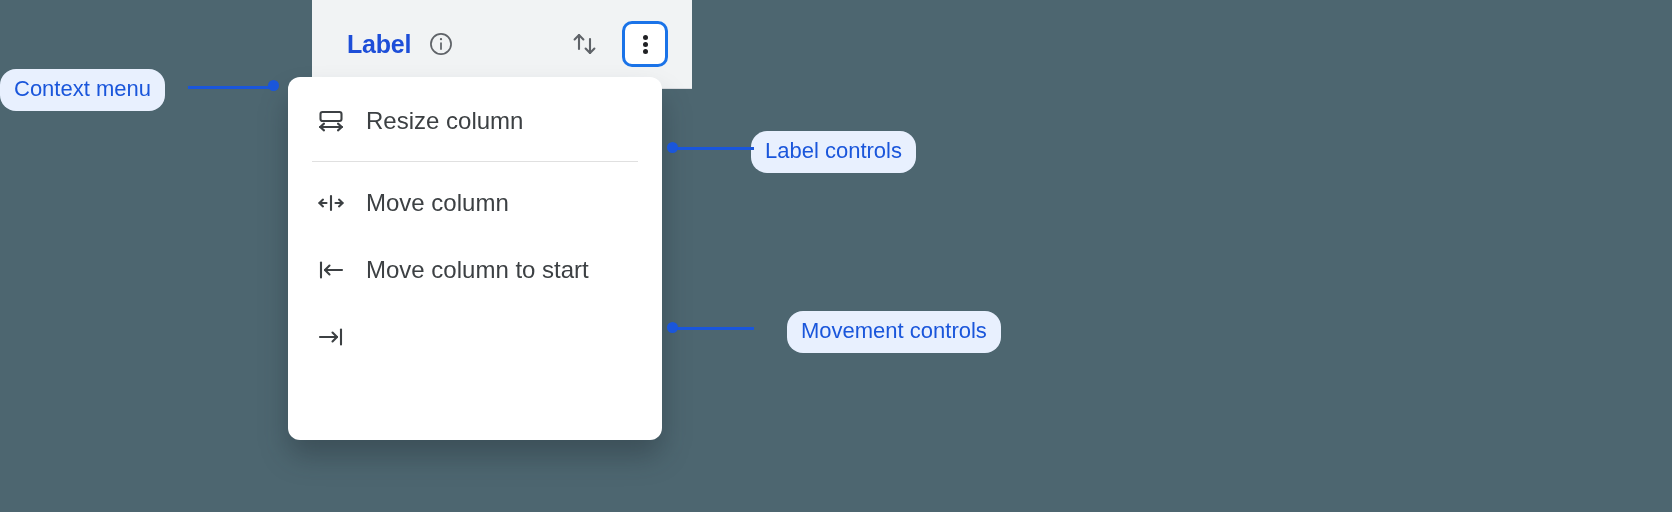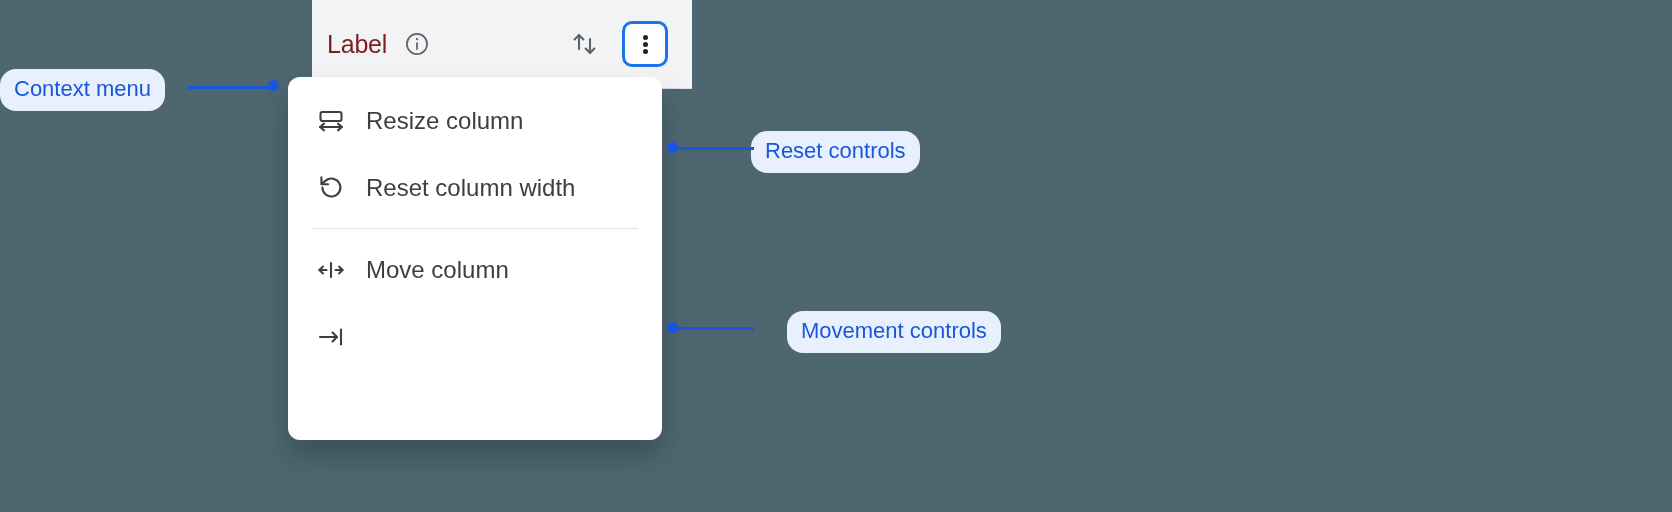--- a/index.html
+++ b/index.html
@@ -23,23 +23,23 @@
     width: 380px;
     height: 89px;
     background: #f1f3f4;
     box-sizing: border-box;
     display: flex;
     align-items: center;
     border-bottom: 1px solid #dadce0;
   }
   #header-label {
     font-size: 25px;
-    font-weight: normal;
-    color: #7f1d1d;
-    margin-left: 15px;
+    font-weight: bold;
+    color: #1d4ed8;
+    margin-left: 35px;
     letter-spacing: -0.2px;
   }
   #info-icon {
     margin-left: 17px;
     display: flex;
     align-items: center;
   }
   #header-spacer { flex: 1; }
   #sort-icon {
     display: flex;
@@ -197,61 +197,62 @@
       <svg width="30" height="30" viewBox="0 0 30 30" fill="none" stroke="#3c4043" stroke-width="2.1" stroke-linecap="round" stroke-linejoin="round">
         <rect x="4.5" y="6" width="21" height="9" rx="2"></rect>
         <path d="M4 21 H26"></path>
         <path d="M8 17.6 L4.2 21 L8 24.4"></path>
         <path d="M22 17.6 L25.8 21 L22 24.4"></path>
       </svg>
     </span>
     <span class="menu-label">Resize column</span>
   </div>
 
-  <div class="menu-item">
-    <span class="menu-icon">
-      <svg width="30" height="30" viewBox="0 0 30 30" fill="none" stroke="#3c4043" stroke-width="2.1" stroke-linecap="round" stroke-linejoin="round">
-        <path d="M6.4 14.6 A9 9 0 1 0 9.6 7.6 L5.6 11"></path>
-        <path d="M5.4 4.4 L5.5 11.2 L12 11.3"></path>
-      </svg>
-    </span>
-    <span class="menu-label">Reset column width</span>
-  </div>
 
   <div id="menu-divider"></div>
 
   <div class="menu-item">
     <span class="menu-icon">
       <svg width="30" height="30" viewBox="0 0 30 30" fill="none" stroke="#3c4043" stroke-width="2.1" stroke-linecap="round" stroke-linejoin="round">
         <path d="M15 8 V22"></path>
         <path d="M3.5 15 H10.5"></path>
         <path d="M7 11.6 L3.4 15 L7 18.4"></path>
         <path d="M19.5 15 H26.5"></path>
         <path d="M23 11.6 L26.6 15 L23 18.4"></path>
       </svg>
     </span>
     <span class="menu-label">Move column</span>
   </div>
 
+  <div class="menu-item">
+    <span class="menu-icon">
+      <svg width="30" height="30" viewBox="0 0 30 30" fill="none" stroke="#3c4043" stroke-width="2.1" stroke-linecap="round" stroke-linejoin="round">
+        <path d="M5 7.5 V22.5"></path>
+        <path d="M9 15 H26"></path>
+        <path d="M13.5 10.5 L9 15 L13.5 19.5"></path>
+      </svg>
+    </span>
+    <span class="menu-label">Move column to start</span>
+  </div>
 
   <div class="menu-item">
     <span class="menu-icon">
       <svg width="30" height="30" viewBox="0 0 30 30" fill="none" stroke="#3c4043" stroke-width="2.1" stroke-linecap="round" stroke-linejoin="round">
         <path d="M25 7.5 V22.5"></path>
         <path d="M4 15 H21"></path>
         <path d="M16.5 10.5 L21 15 L16.5 19.5"></path>
       </svg>
     </span>
   </div>
 
 </div>
 
 <div class="callout" id="callout-context-menu">Context menu</div>
 <div class="leader-line" id="line-context-menu"></div>
 <div class="leader-dot" id="dot-context-menu"></div>
 
-<div class="callout" id="callout-resize">Reset controls</div>
+<div class="callout" id="callout-resize">Label controls</div>
 <div class="leader-line" id="line-resize"></div>
 <div class="leader-dot" id="dot-resize"></div>
 
 <div class="callout" id="callout-movement">Movement controls</div>
 <div class="leader-line" id="line-movement"></div>
 <div class="leader-dot" id="dot-movement"></div>
 
 </body></html>

